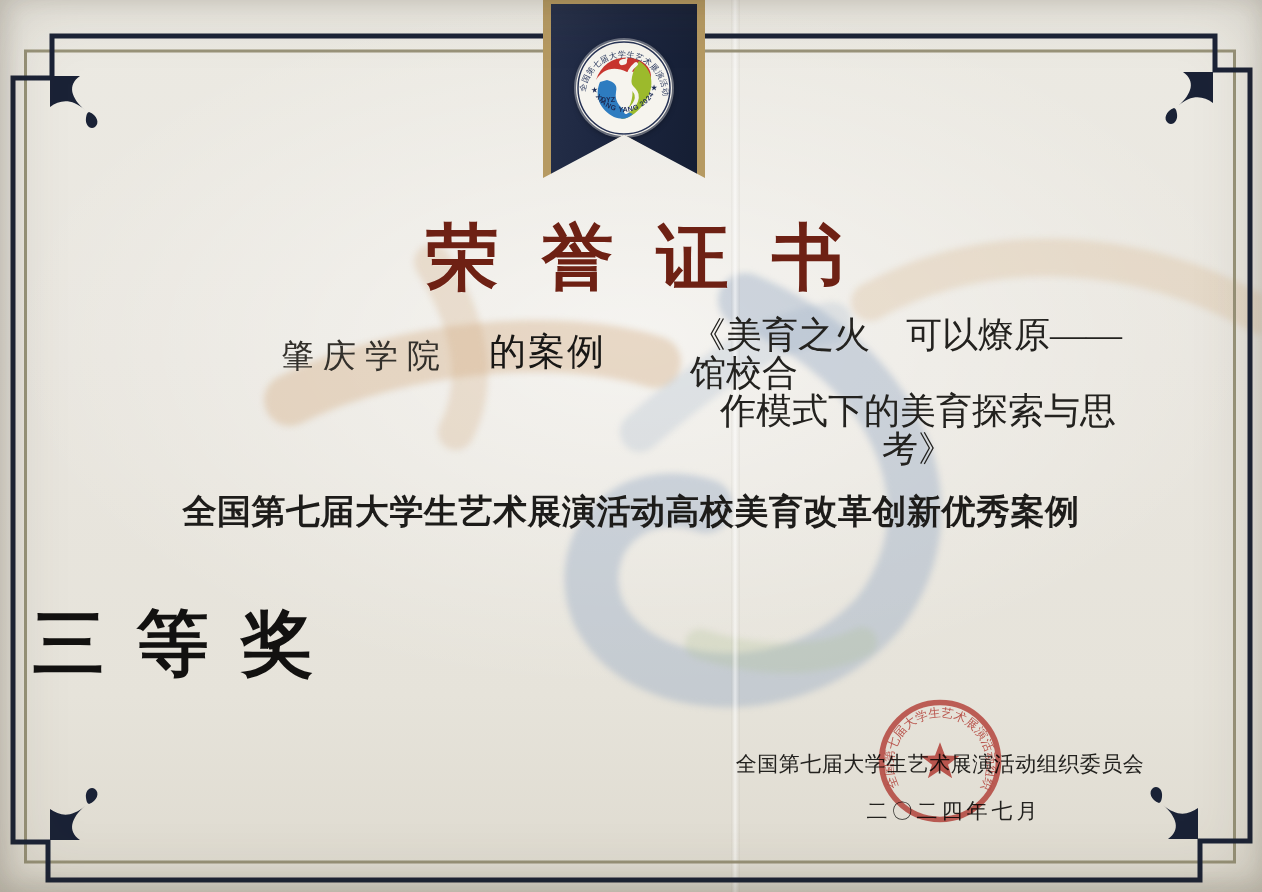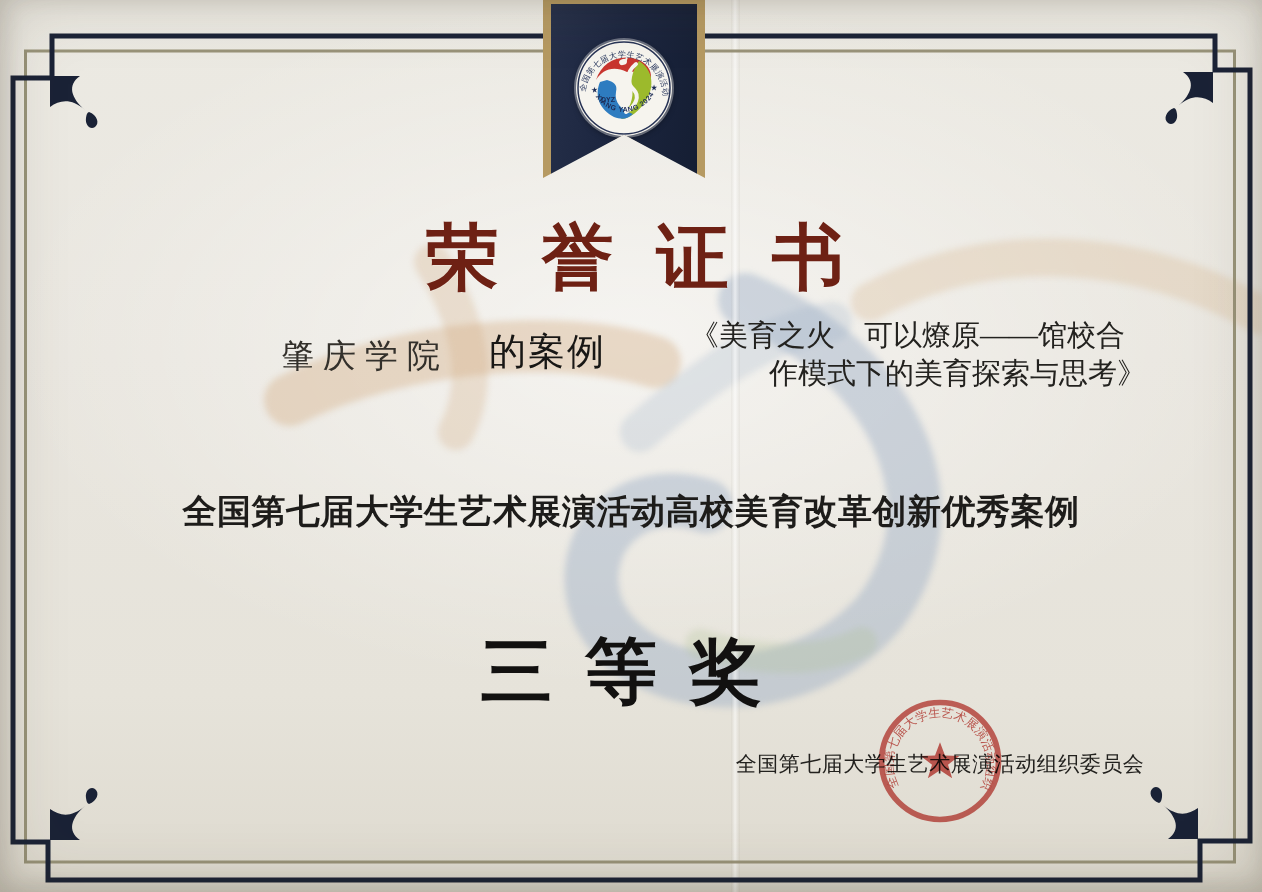--- a/index.html
+++ b/index.html
@@ -27,30 +27,30 @@
   .logo-disc{position:absolute;left:50%;top:36px;transform:translateX(-50%);width:96px;height:96px;border-radius:50%;
     background:#f4f2ec;box-shadow:0 0 0 2px rgba(255,255,255,0.35), 0 2px 6px rgba(0,0,0,0.4);}
   
   .cert-title{position:absolute;left:8px;right:0;top:186px;z-index:5;text-align:center;
     font-size:72px;font-weight:700;color:#6e2114;letter-spacing:0.60em;padding-left:0.60em;
     font-family:Liberation Sans, sans-serif;text-shadow:0 1px 0 rgba(255,255,255,0.25);margin-top:24px;}
   .recipient{position:absolute;left:281px;top:334px;z-index:5;font-size:33px;letter-spacing:9px;color:#33302b;
     font-family:"Liberation Serif",serif;text-align:center;}
   .connector{position:absolute;left:489px;top:327px;z-index:5;font-size:37px;font-weight:400;color:#181715;
     font-family:"Liberation Sans",sans-serif;letter-spacing:2px;}
-  .case-title{position:absolute;left:690px;top:316px;width:456px;z-index:5;font-size:29px;line-height:38px;
+  .case-title{position:absolute;left:690px;top:316px;width:456px;z-index:5;font-size:36px;line-height:38px;
     color:#23221f;font-family:"Liberation Serif",serif;}
-  .case-title .l2{text-align:right;}
+  .case-title .l2{text-align:center;}
   .body-line{position:absolute;left:0;right:0;z-index:5;text-align:center;font-weight:700;color:#1d1c1a;
     font-family:"Liberation Sans",sans-serif;}
   .body-line.one{top:424px;font-size:36px;letter-spacing:0.5px;}
   .body-line.two{top:489px;font-size:34px;letter-spacing:0.5px;}
-  .award{position:absolute;left:0;right:20px;top:596px;z-index:5;text-align:center;
+  .award{position:absolute;left:0;right:20px;top:596px;z-index:5;text-align:left;
     font-size:72px;font-weight:900;color:#121110;letter-spacing:0.45em;padding-left:0.45em;
-    font-family:"Liberation Serif",serif;margin-top:28px;}
+    font-family:"Liberation Serif",serif;}
   .sign-block{position:absolute;left:700px;width:480px;z-index:5;text-align:center;color:#22211e;
     font-family:"Liberation Serif",serif;}
   .committee{top:750px;font-size:21px;letter-spacing:0.5px;}
   .sign-date{top:797px;font-size:21px;letter-spacing:4px;padding-left:14px;}
   
   .seal{position:absolute;left:874px;top:695px;width:132px;height:132px;z-index:6;opacity:0.88;
     mix-blend-mode:multiply;}
 </style>
 </head>
 <body>
@@ -119,20 +119,21 @@
   <div class="case-title">
     <div class="l1">《美育之火　可以燎原——馆校合</div>
     <div class="l2">作模式下的美育探索与思考》</div>
   </div>
 
   <div class="body-line two">全国第七届大学生艺术展演活动高校美育改革创新优秀案例</div>
 
   <div class="award">三等奖</div>
 
   <div class="sign-block committee">全国第七届大学生艺术展演活动组织委员会</div>
+  <div class="sign-block sign-date">二〇二四年七月</div>
 
   <svg class="seal" viewBox="0 0 140 140">
     <defs>
       <path id="sealArc" d="M 26,97 A 50,50 0 1 1 114,97"></path>
     </defs>
     <circle cx="70" cy="70" r="62" fill="none" stroke="#c5403a" stroke-width="6" opacity="0.9"></circle>
     <polygon points="70,50 75.3,64.2 90.5,64.6 78.5,73.9 82.9,88.4 70,79.9 57.1,88.4 61.5,73.9 49.5,64.6 64.7,64.2" fill="#c5403a" opacity="0.95"></polygon>
     <text fill="#c5403a" font-size="13" font-family="Liberation Serif, serif" opacity="0.95">
       <textPath href="#sealArc" startOffset="0">全国第七届大学生艺术展演活动组织委员会</textPath>
     </text>

